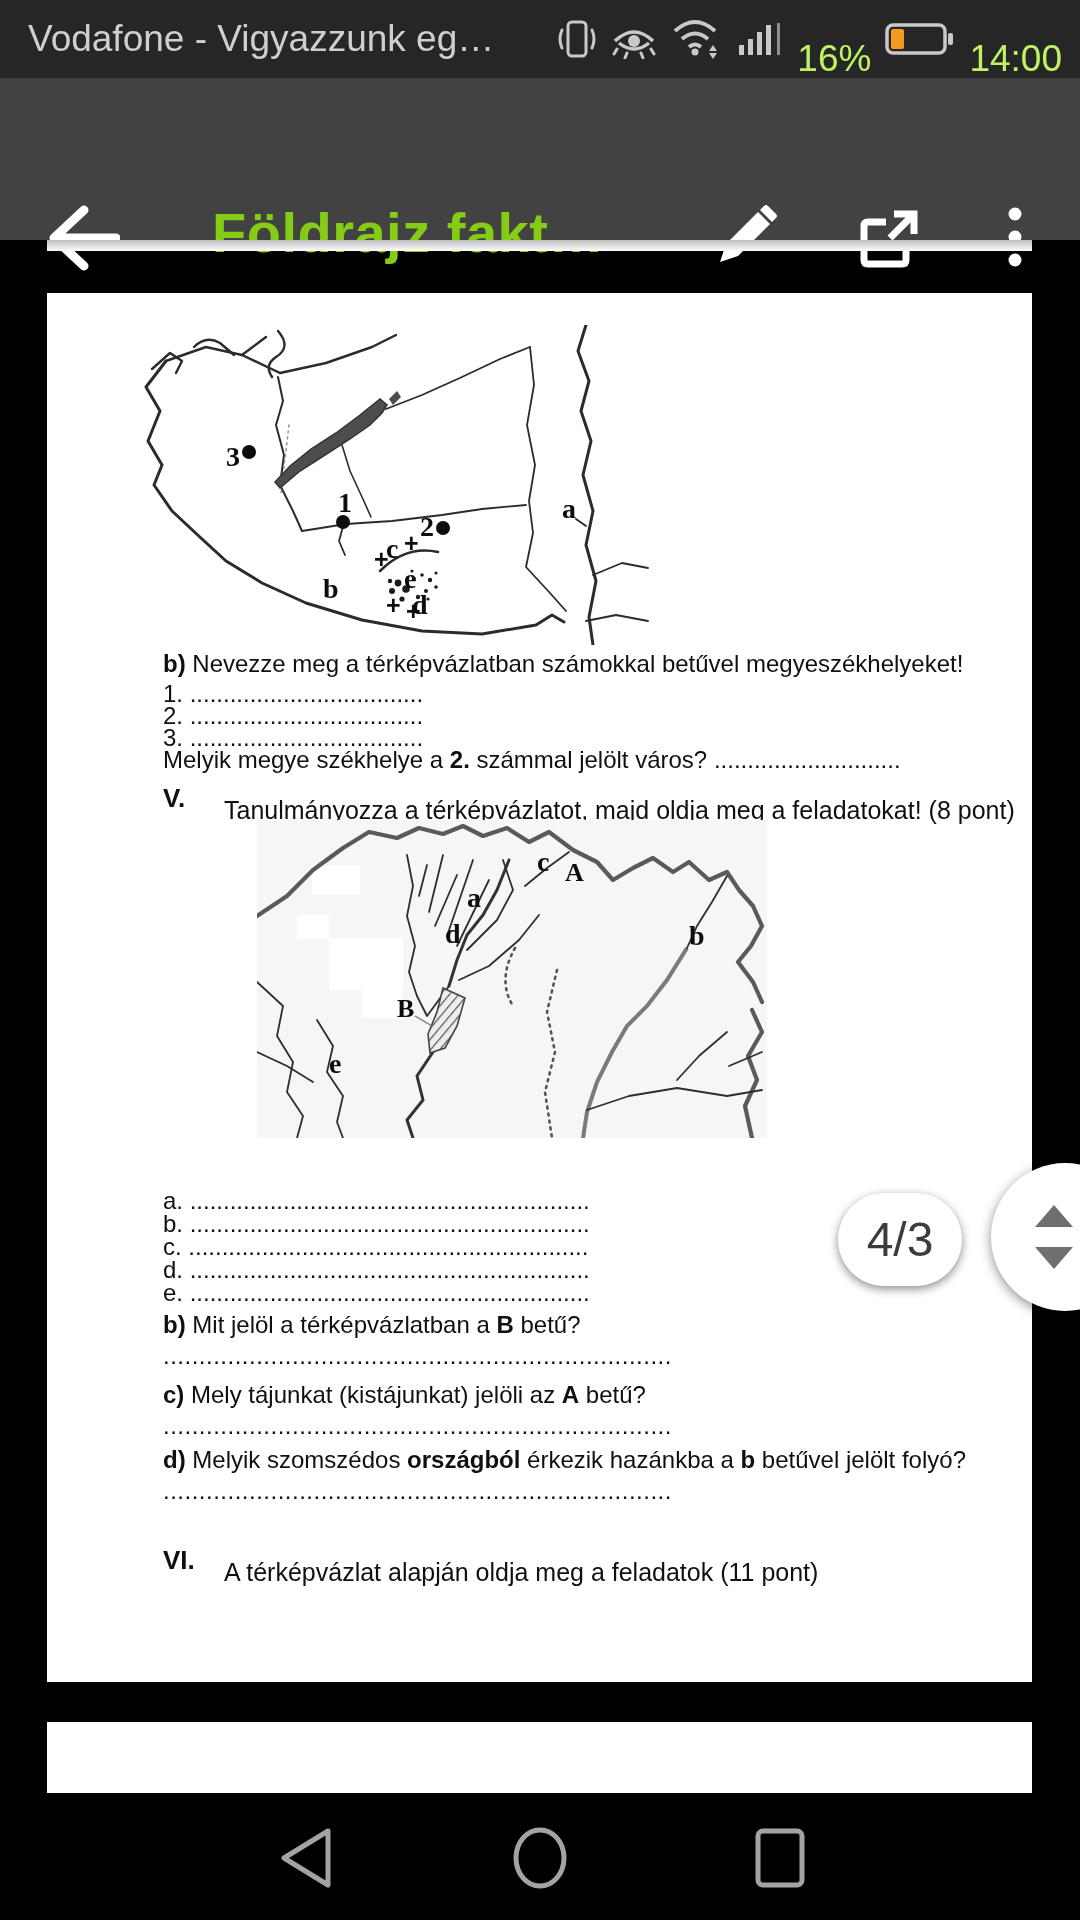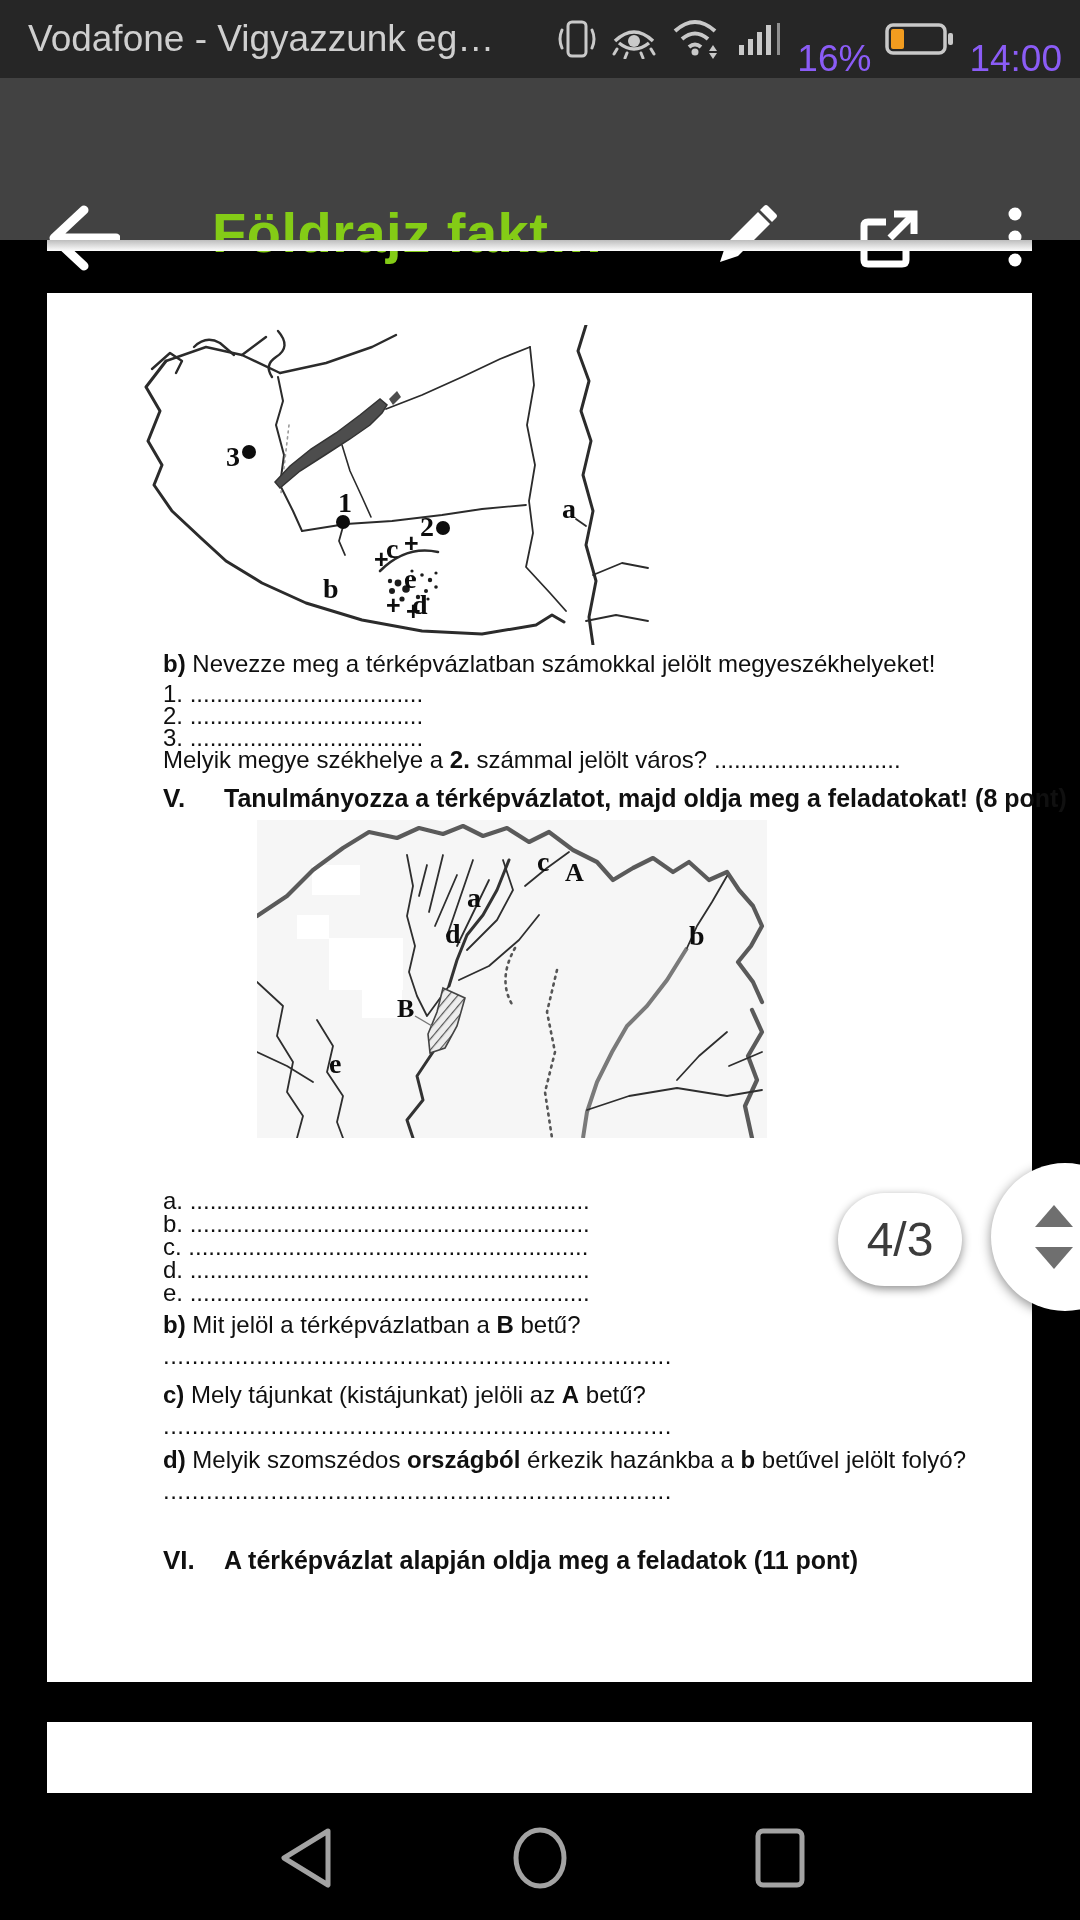--- a/index.html
+++ b/index.html
@@ -3,42 +3,42 @@
 <meta charset="utf-8">
 <style>
   html,body{margin:0;padding:0;background:#000;}
   .screen{position:relative;width:1080px;height:1920px;background:#000;overflow:hidden;
           font-family:"Liberation Sans",sans-serif;}
 
   
   .status-bar{position:absolute;left:0;top:0;width:1080px;height:78px;background:#262626;}
   .sb-carrier{position:absolute;left:28px;top:18px;font-size:37px;color:#cfcfcf;}
   .sb-right{position:absolute;right:18px;top:0;height:78px;display:flex;align-items:center;gap:14px;}
-  .sb-text{font-size:37px;color:#8b5cf6;margin-top:40px;}
+  .sb-text{font-size:37px;color:#bef264;margin-top:40px;}
   .sb-icon{display:block;}
 
   
   .toolbar{position:absolute;left:0;top:78px;width:1080px;height:162px;background:#424242;}
   .tb-back{position:absolute;left:44px;top:124px;width:76px;height:72px;cursor:pointer;}
   .tb-title{position:absolute;left:212px;top:122px;font-size:56px;font-weight:700;color:#84cc16;letter-spacing:.5px;}
   .tb-edit{position:absolute;left:712px;top:126px;width:66px;height:66px;}
   .tb-open{position:absolute;left:856px;top:128px;width:66px;height:64px;}
   .tb-menu{position:absolute;left:996px;top:126px;width:38px;height:66px;}
 
   
   .strip-top{position:absolute;left:47px;top:240px;width:985px;height:11px;
              background:linear-gradient(#bdbdbd,#fdfdfd);}
   .strip-bottom{position:absolute;left:47px;top:1722px;width:985px;height:71px;background:#fff;}
 
   
   .doc-page{position:absolute;left:47px;top:293px;width:985px;height:1389px;background:#fff;}
   .doc-text{position:absolute;font-size:24px;color:#101010;white-space:nowrap;line-height:26px;}
   .doc-dots{position:absolute;font-size:24px;color:#101010;white-space:nowrap;letter-spacing:.5px;}
   .sec-num{position:absolute;font-size:26px;font-weight:700;color:#101010;}
-  .sec-title{position:absolute;font-size:25px;font-weight:700;color:#101010;white-space:nowrap;}
+  .sec-title{position:absolute;font-size:25px;font-weight:400;color:#101010;white-space:nowrap;margin-top:12px;}
 
   .map-box{position:absolute;}
   .map-box svg{display:block;}
   .map-label{position:absolute;font-family:"Liberation Serif",serif;font-weight:700;
              font-size:28px;color:#0d0d0d;line-height:1;}
   .map-label.cap{font-size:26px;}
   .map-label.plus{font-family:"Liberation Sans",sans-serif;font-size:25px;}
   .map-label.dot{width:14px;height:14px;background:#0d0d0d;border-radius:50%;}
 
   
@@ -187,21 +187,21 @@
         <span class="map-label let" style="left: 193px; top: 250px;">b</span>
         <span class="map-label let" style="left: 256px; top: 210px;">c</span>
         <span class="map-label let" style="left: 274px; top: 240px;">e</span>
         <span class="map-label let" style="left: 282px; top: 266px;">d</span>
         <span class="map-label plus" style="left: 274px; top: 206px;">+</span>
         <span class="map-label plus" style="left: 244px; top: 222px;">+</span>
         <span class="map-label plus" style="left: 256px; top: 268px;">+</span>
         <span class="map-label plus" style="left: 276px; top: 274px;">+</span>
       </div>
 
-    <div class="doc-text" style="left:116px;top:358px;"><span style="font-weight: 700;">b)</span><span> Nevezze meg a térképvázlatban számokkal jelölt megyeszékhelyeket!</span></div>
+    <div class="doc-text" style="left:116px;top:358px;"><span style="font-weight: 700;">b)</span><span> Nevezze meg a térképvázlatban számokkal betűvel megyeszékhelyeket!</span></div>
     <div class="doc-text" style="left:116px;top:388px;">1. ...................................</div>
     <div class="doc-text" style="left:116px;top:410px;">2. ...................................</div>
     <div class="doc-text" style="left:116px;top:432px;">3. ...................................</div>
     <div class="doc-text" style="left:116px;top:454px;"><span>Melyik megye székhelye a </span><span style="font-weight: 700;">2.</span><span> számmal jelölt város? ............................</span></div>
 
     <div class="sec-num" style="left:116px;top:490px;">V.</div>
     <div class="sec-title" style="left:177px;top:491px;">Tanulmányozza a térképvázlatot, majd oldja meg a feladatokat! (8 pont)</div>
 
     <div class="map-box" style="left:210px;top:527px;width:510px;height:318px;">
       <svg width="510" height="318" viewBox="0 0 510 318">

